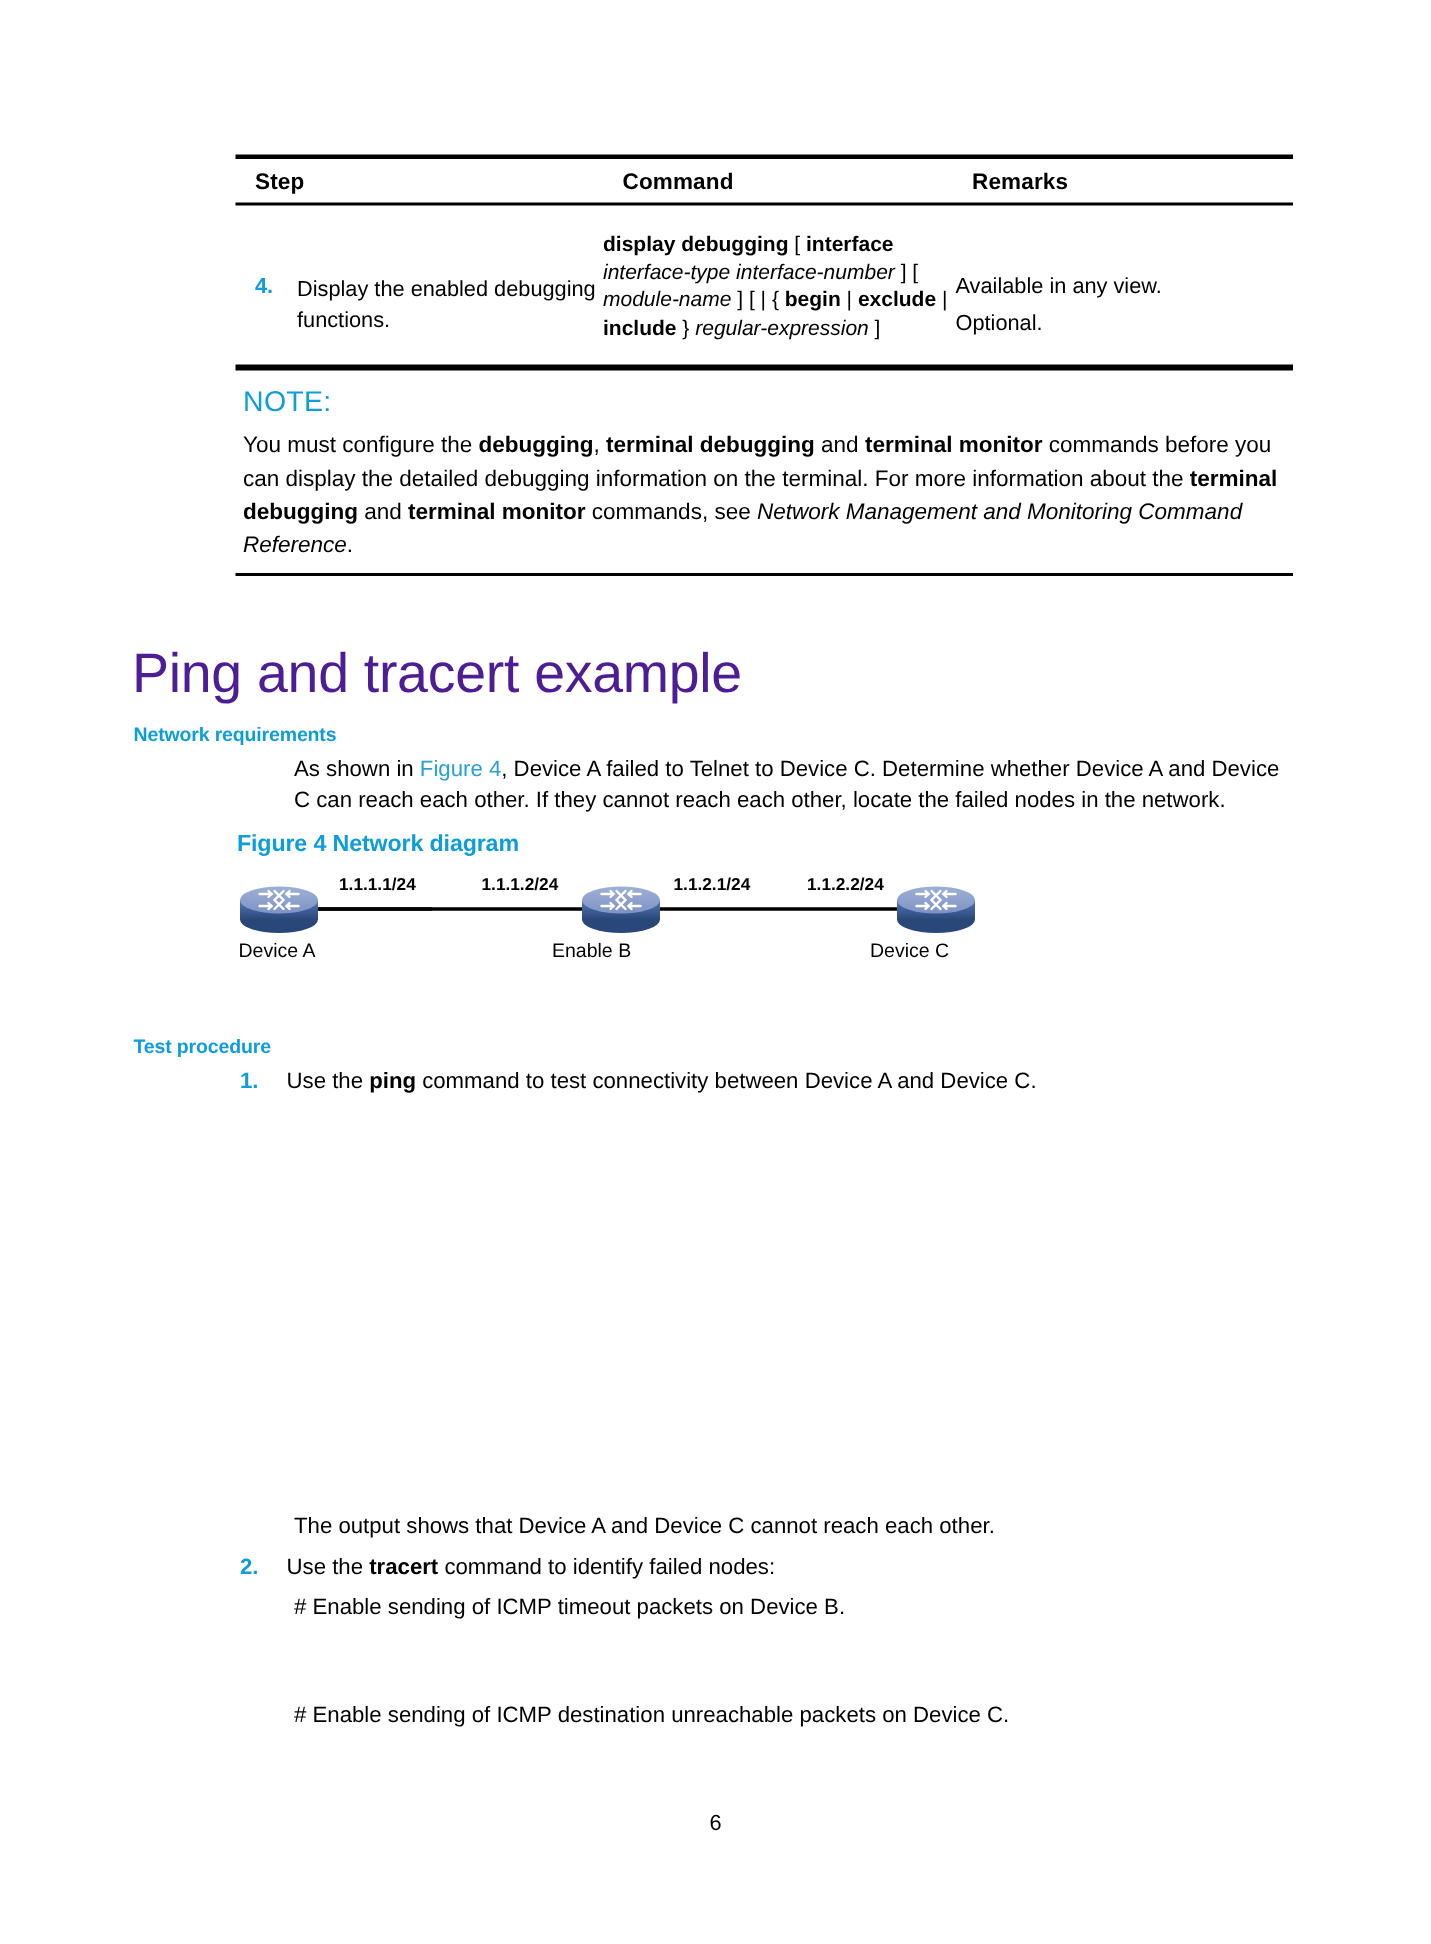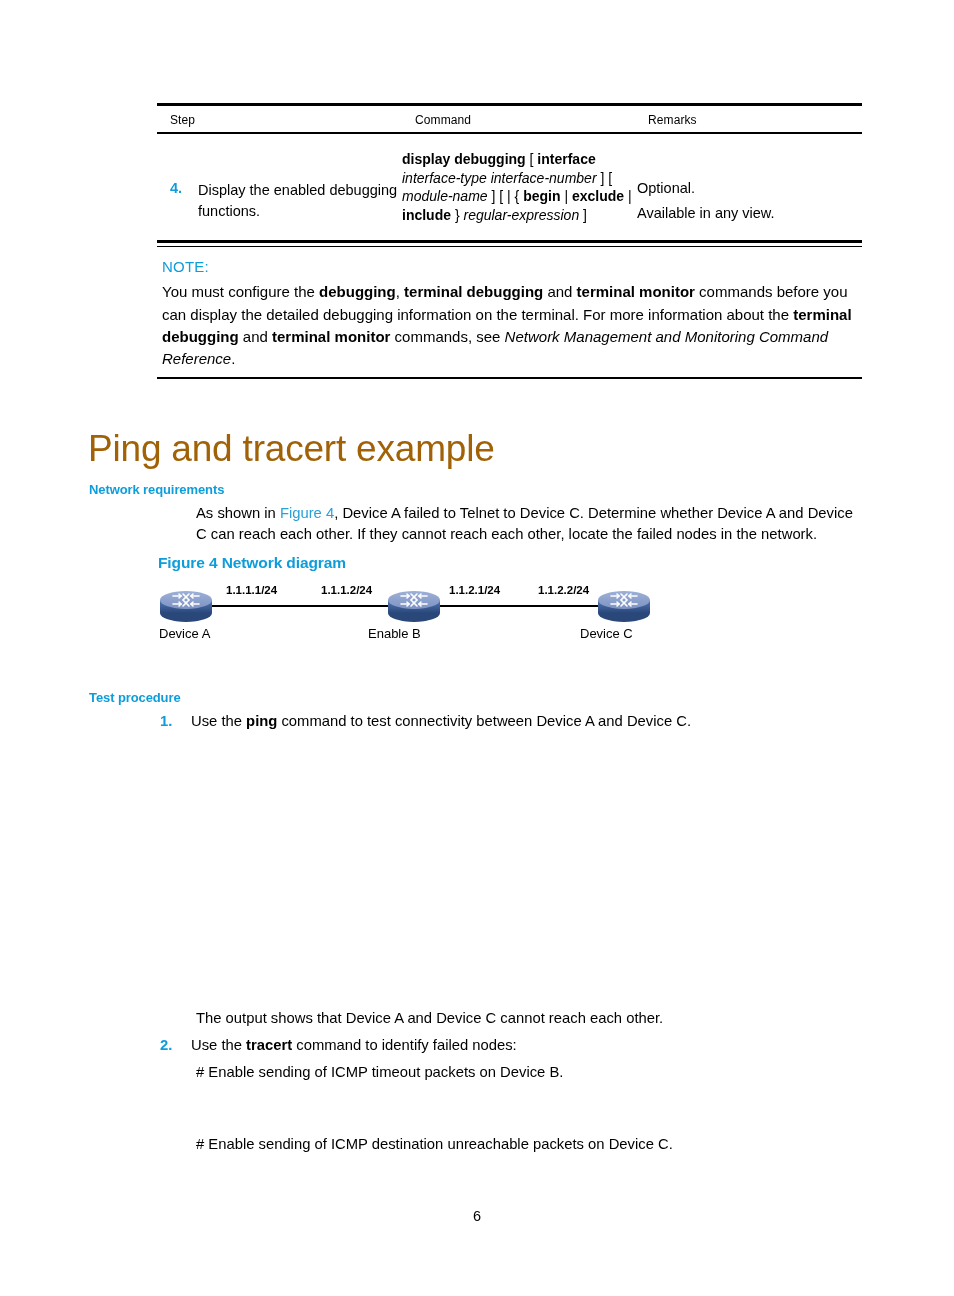--- a/index.html
+++ b/index.html
@@ -46,22 +46,22 @@
   }
   .tbl-row {
     display: flex;
     width: 100%;
   }
   .col-step   { width: 245px; flex: 0 0 245px; box-sizing: border-box; }
   .col-cmd    { width: 233px; flex: 0 0 233px; box-sizing: border-box; }
   .col-remark { width: 227px; flex: 0 0 227px; box-sizing: border-box; }
 
   .tbl-head-cell {
-    font-size: 12px;
-    font-weight: normal;
+    font-size: 15px;
+    font-weight: bold;
     padding: 7px 0 5px 13px;
     letter-spacing: .1px;
   }
   .tbl-body-row {
     padding-top: 14px;
     padding-bottom: 14px;
   }
   .step-cell {
     display: flex;
     padding-left: 13px;
@@ -99,38 +99,38 @@
     top: 246px;
     width: 705px;
   }
   .note-rule {
     height: 1.4px;
     background: #000000;
     width: 100%;
   }
   .note-label {
     color: #0D9DDB;
-    font-size: 15px;
+    font-size: 19px;
     padding: 11px 0 6px 5px;
     letter-spacing: .2px;
   }
   .note-body {
     font-size: 15px;
     line-height: 1.48;
     padding: 0 0 7px 5px;
   }
   .note-body b { font-weight: bold; }
   .note-body i { font-style: italic; }
 
   
   .h1 {
     position: absolute;
     left: 88px;
     top: 403px;
-    color: #a16207;
+    color: #4c1d95;
     font-size: 37px;
     font-weight: normal;
     letter-spacing: -0.2px;
   }
   .h2 {
     position: absolute;
     left: 89px;
     color: #0D9DDB;
     font-size: 13px;
     font-weight: bold;
@@ -241,22 +241,22 @@
         <div class="step-cell">
           <span class="step-num">4.</span>
           <span class="step-text">Display the enabled debugging functions.</span>
         </div>
       </div>
       <div class="col-cmd">
         <div class="cmd-cell"><b>display debugging</b><span> [ </span><b>interface</b><span> </span><i>interface-type interface-number</i><span> ] [ </span><i>module-name</i><span> ] [ | { </span><b>begin</b><span> | </span><b>exclude</b><span> | </span><b>include</b><span> } </span><i>regular-expression</i><span> ]</span></div>
       </div>
       <div class="col-remark">
         <div class="remark-cell">
+          <div>Available in any view.</div>
           <div>Optional.</div>
-          <div>Available in any view.</div>
         </div>
       </div>
     </div>
 
     <div class="tbl-rule-bottom"></div>
   </div>
 
   <div class="note-box">
     <div class="note-rule"></div>
     <div class="note-label">NOTE:</div>

